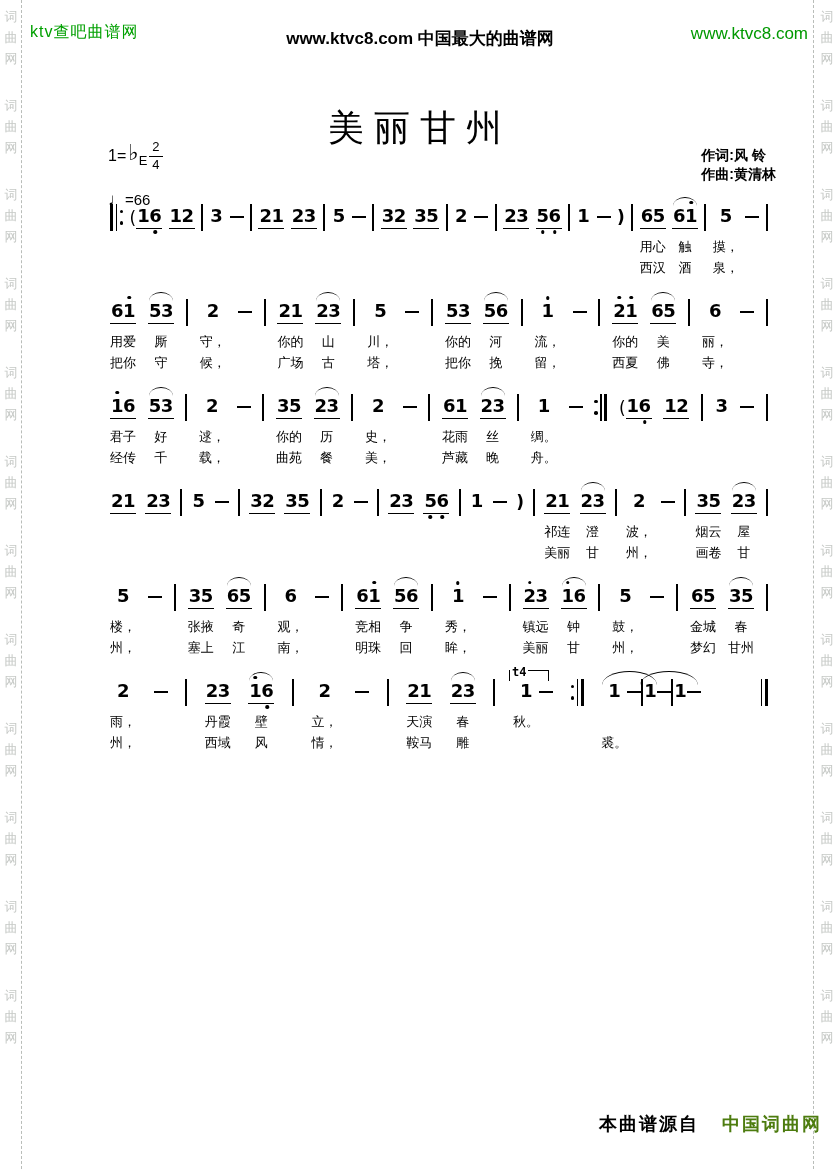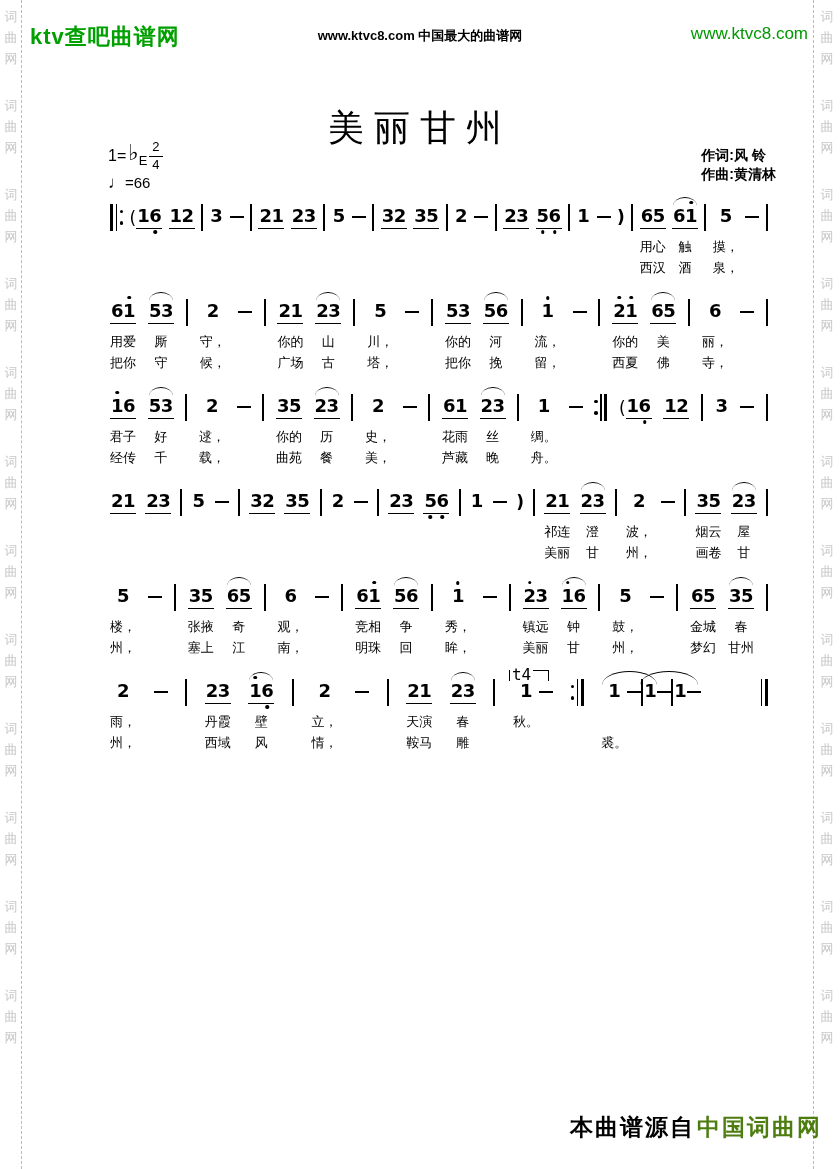--- a/index.html
+++ b/index.html
@@ -7,36 +7,36 @@
         font-family:"Liberation Sans",sans-serif;color:#000;}
   
   .rail{position:absolute;top:0;bottom:0;width:18px;display:flex;flex-direction:column;
         align-items:center;padding-top:6px;}
   .rail.left{left:2px;} .rail.right{right:4px;}
   .rail .grp{display:flex;flex-direction:column;align-items:center;margin-bottom:26px;}
   .rail .ch{font-size:13px;line-height:21px;color:#c6c9c6;}
   .dashline{position:absolute;top:0;bottom:0;width:0;border-left:1px dashed #b9bdb9;}
   .dashline.left{left:21px;} .dashline.right{left:813px;}
   
-  .hdr-left{position:absolute;left:30px;top:22px;font-size:22px;font-weight:bold;
+  .hdr-left{position:absolute;left:30px;top:22px;font-size:16px;font-weight:normal;
             letter-spacing:1px;}
-  .hdr-center{position:absolute;left:0;right:0;top:27px;text-align:center;font-size:13px;
+  .hdr-center{position:absolute;left:0;right:0;top:27px;text-align:center;font-size:17px;
               font-weight:bold;}
   .hdr-right{position:absolute;right:32px;top:24px;font-size:17px;text-align:right;}
   
   .title{position:absolute;left:0;right:0;top:104px;text-align:center;font-size:36px;
          letter-spacing:10px;font-family:"DejaVu Serif",serif;}
   .meta{position:absolute;left:108px;top:140px;}
   .keysig{display:flex;align-items:center;font-size:16px;}
   .keysig .flat{font-size:22px;margin:0 0 6px 2px;}
   .keysig .letter{font-size:13px;margin:8px 2px 0 0;}
   .frac{display:inline-flex;flex-direction:column;align-items:center;font-size:13px;line-height:1.1;}
   .frac .top{border-bottom:1px solid #000;padding:0 3px 1px;}
   .frac .bot{padding-top:1px;}
-  .tempo{margin-top:1px;font-size:15px;}
+  .tempo{margin-top:18px;font-size:15px;}
   .tempo .q{font-size:17px;}
   .credits{position:absolute;right:64px;top:146px;font-size:14px;line-height:19px;
            font-weight:600;text-align:left;}
   
   .score{position:absolute;left:110px;top:198px;width:658px;}
   .system{display:flex;justify-content:space-between;align-items:flex-start;margin-bottom:15px;}
   .cell{display:flex;flex-direction:column;align-items:center;}
   .nrow{height:38px;display:flex;align-items:center;position:relative;}
   .lyr{height:21px;line-height:21px;font-size:13px;white-space:nowrap;}
   .ng{position:relative;display:flex;align-items:flex-end;
@@ -55,28 +55,28 @@
   .symtxt{font-size:17px;font-weight:bold;font-family:"DejaVu Sans",sans-serif;}
   .spacer{width:22px;}
   .repeat{display:flex;align-items:center;height:27px;}
   .rl-thick{width:3px;height:27px;background:#000;}
   .rl-thin{width:1.6px;height:27px;background:#000;margin:0 2.5px;}
   .rdots{display:flex;flex-direction:column;justify-content:center;gap:8px;height:27px;}
   .rdots i{width:3.5px;height:3.5px;border-radius:50%;background:#000;}
   .grp{display:flex;position:relative;align-items:flex-start;}
   .volta{position:absolute;top:-3px;left:-4px;right:4px;height:10px;
          border-top:1.3px solid #000;border-left:1.3px solid #000;border-right:1.3px solid #000;}
-  .volta-label{position:absolute;top:-6px;left:0;font-size:16px;font-weight:normal;
+  .volta-label{position:absolute;top:-6px;left:0;font-size:12px;font-weight:bold;
                font-family:"DejaVu Sans Mono",monospace;background:#fff;padding:0 2px;}
   .earc{position:absolute;top:-2px;height:13px;border-top:1.6px solid #000;
         border-radius:50% 50% 0 0/100% 100% 0 0;}
   .earc.a{left:1%;right:44%;} .earc.b{left:39%;right:3%;}
   
-  .footer{position:absolute;top:1112px;right:18px;font-size:23px;font-weight:bold;
-          letter-spacing:2px;display:flex;gap:2px;}
+  .footer{position:absolute;top:1112px;right:18px;font-size:18px;font-weight:bold;
+          letter-spacing:2px;display:flex;gap:23px;}
 </style>
 </head>
 <body>
 
 <div class="page">
 
   <div class="rail left" id="rail-left">
       <div class="grp">
         <span class="ch">词</span>
         <span class="ch">曲</span>

